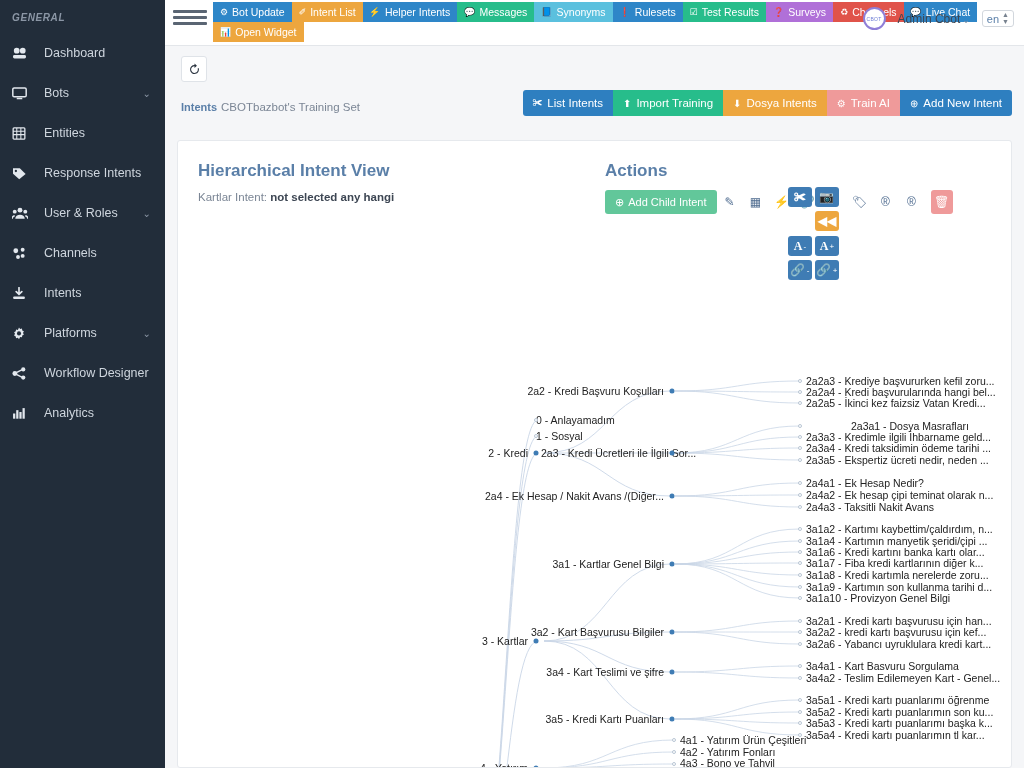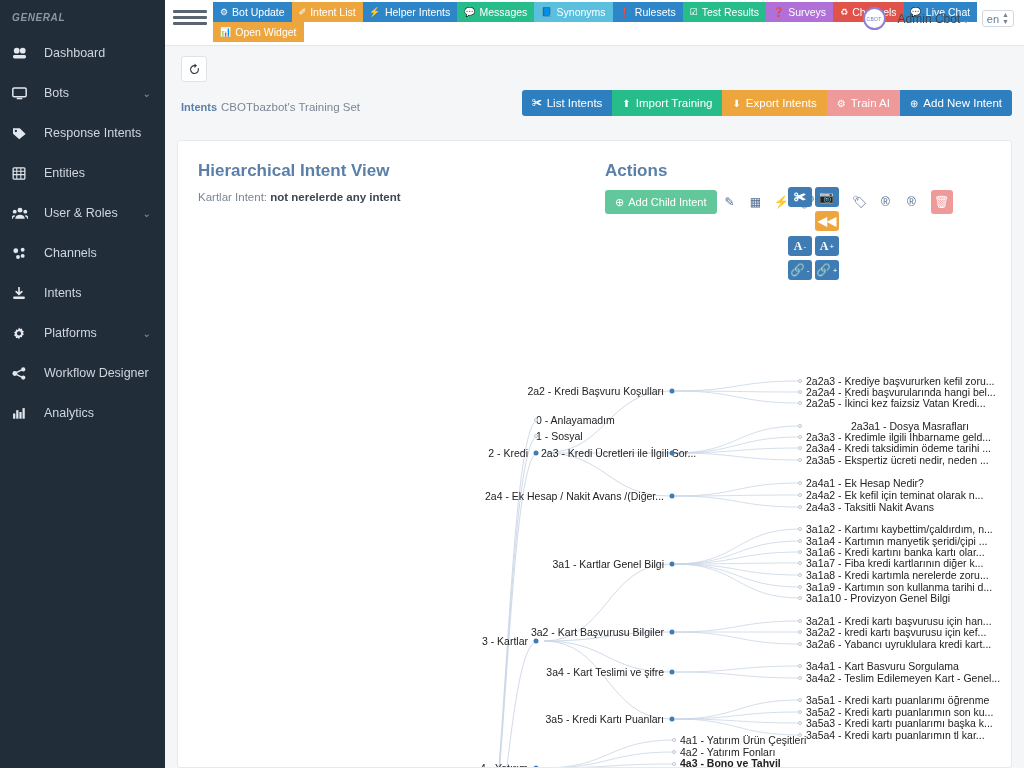--- a/index.html
+++ b/index.html
@@ -164,35 +164,35 @@
             <svg width="15" height="13" viewBox="0 0 16 14">
               <rect x="0.8" y="1" width="14.4" height="9.6" rx="1.4" fill="none" stroke="#e3e8ee" stroke-width="1.6"></rect>
               <rect x="5" y="11.6" width="6" height="1.6" fill="#e3e8ee"></rect>
             </svg>
           </span>
           <span class="nav-label">Bots</span>
           <span class="chev">⌄</span>
         </div>
         <div class="nav-item">
           <span class="nav-ico">
+            <svg width="14" height="13" viewBox="0 0 14 14">
+              <rect x="0.7" y="1" width="12.6" height="12" rx="1" fill="none" stroke="#e3e8ee" stroke-width="1.4"></rect>
+              <path d="M0.7 4.6h12.6M0.7 8.2h12.6M4.6 1v12M9 1v12" stroke="#e3e8ee" stroke-width="1.1"></path>
+            </svg>
+          </span>
+          <span class="nav-label">Entities</span>
+        </div>
+        <div class="nav-item">
+          <span class="nav-ico">
             <svg width="15" height="13" viewBox="0 0 16 14">
               <path d="M1 1.4h7.3l6.3 6.2-6.9 5.6L1 7.2z" fill="#e3e8ee"></path>
               <circle cx="4.1" cy="4.3" r="1.25" fill="#222d3a"></circle>
             </svg>
           </span>
           <span class="nav-label">Response Intents</span>
-        </div>
-        <div class="nav-item">
-          <span class="nav-ico">
-            <svg width="14" height="13" viewBox="0 0 14 14">
-              <rect x="0.7" y="1" width="12.6" height="12" rx="1" fill="none" stroke="#e3e8ee" stroke-width="1.4"></rect>
-              <path d="M0.7 4.6h12.6M0.7 8.2h12.6M4.6 1v12M9 1v12" stroke="#e3e8ee" stroke-width="1.1"></path>
-            </svg>
-          </span>
-          <span class="nav-label">Entities</span>
         </div>
         <div class="nav-item">
           <span class="nav-ico">
             <svg width="16" height="13" viewBox="0 0 17 14">
               <circle cx="8.5" cy="3.4" r="2.6" fill="#e3e8ee"></circle>
               <circle cx="2.8" cy="5" r="2.1" fill="#e3e8ee"></circle>
               <circle cx="14.2" cy="5" r="2.1" fill="#e3e8ee"></circle>
               <path d="M3.4 12.7c0-2.6 2.3-4.3 5.1-4.3s5.1 1.7 5.1 4.3z" fill="#e3e8ee"></path>
               <path d="M0 12.7c0-1.8 1.1-3 2.8-3.2M17 12.7c0-1.8-1.1-3-2.8-3.2" stroke="#e3e8ee" stroke-width="1.6" fill="none"></path>
             </svg>
@@ -339,39 +339,39 @@
           <div class="tbtn" style="background: rgb(46, 127, 192);">
             <span class="g">✀</span>
             <span>List Intents</span>
           </div>
           <div class="tbtn" style="background: rgb(39, 189, 139);">
             <span class="g">⬆</span>
             <span>Import Training</span>
           </div>
           <div class="tbtn" style="background: rgb(237, 166, 62);">
             <span class="g">⬇</span>
-            <span>Export Intents</span>
+            <span>Dosya Intents</span>
           </div>
           <div class="tbtn" style="background: rgb(239, 154, 154);">
             <span class="g">⚙</span>
             <span>Train AI</span>
           </div>
           <div class="tbtn" style="background: rgb(46, 127, 192);">
             <span class="g">⊕</span>
             <span>Add New Intent</span>
           </div>
         </div>
     </div>
 
     <div class="card">
       <div class="card-inner">
         <div class="hiv-title">Hierarchical Intent View</div>
         <div class="hiv-sel">
           <span>Kartlar Intent:</span>
-          <b>not nerelerde any intent</b>
+          <b>not selected any hangi</b>
         </div>
 
         <div class="act-title">Actions</div>
         <div class="act-row" id="actrow">
             <div class="addchild">
               <span>⊕</span>
               <span>Add Child Intent</span>
             </div>
             <div class="icobtn">✎</div>
             <div class="icobtn">▦</div>
@@ -494,21 +494,21 @@
             <div class="tnode l" style="left: 628px; top: 207px; margin-left: 45px;">2a3a1 - Dosya Masrafları</div>
             <div class="dot hollow" style="left: 622px; top: 207px;"></div>
             <div class="tnode l" style="left: 628px; top: 218px;">2a3a3 - Kredimle ilgili İhbarname geld...</div>
             <div class="dot hollow" style="left: 622px; top: 218px;"></div>
             <div class="tnode l" style="left: 628px; top: 229px; text-align: center;">2a3a4 - Kredi taksidimin ödeme tarihi ...</div>
             <div class="dot hollow" style="left: 622px; top: 229px;"></div>
             <div class="tnode l" style="left: 628px; top: 241px;">2a3a5 - Ekspertiz ücreti nedir, neden ...</div>
             <div class="dot hollow" style="left: 622px; top: 241px;"></div>
             <div class="tnode l" style="left: 628px; top: 264px;">2a4a1 - Ek Hesap Nedir?</div>
             <div class="dot hollow" style="left: 622px; top: 264px;"></div>
-            <div class="tnode l" style="left: 628px; top: 276px;">2a4a2 - Ek kefil için teminat olarak n...</div>
+            <div class="tnode l" style="left: 628px; top: 276px;">2a4a2 - Ek hesap çipi teminat olarak n...</div>
             <div class="dot hollow" style="left: 622px; top: 276px;"></div>
             <div class="tnode l" style="left: 628px; top: 288px;">2a4a3 - Taksitli Nakit Avans</div>
             <div class="dot hollow" style="left: 622px; top: 288px;"></div>
             <div class="tnode l" style="left: 628px; top: 310px;">3a1a2 - Kartımı kaybettim/çaldırdım, n...</div>
             <div class="dot hollow" style="left: 622px; top: 310px;"></div>
             <div class="tnode l" style="left: 628px; top: 322px;">3a1a4 - Kartımın manyetik şeridi/çipi ...</div>
             <div class="dot hollow" style="left: 622px; top: 322px;"></div>
             <div class="tnode l" style="left: 628px; top: 333px;">3a1a6 - Kredi kartını banka kartı olar...</div>
             <div class="dot hollow" style="left: 622px; top: 333px;"></div>
             <div class="tnode l" style="left: 628px; top: 344px;">3a1a7 - Fiba kredi kartlarının diğer k...</div>
@@ -534,20 +534,20 @@
             <div class="tnode l" style="left: 628px; top: 493px;">3a5a2 - Kredi kartı puanlarımın son ku...</div>
             <div class="dot hollow" style="left: 622px; top: 493px;"></div>
             <div class="tnode l" style="left: 628px; top: 504px;">3a5a3 - Kredi kartı puanlarımı başka k...</div>
             <div class="dot hollow" style="left: 622px; top: 504px;"></div>
             <div class="tnode l" style="left: 628px; top: 516px;">3a5a4 - Kredi kartı puanlarımın tl kar...</div>
             <div class="dot hollow" style="left: 622px; top: 516px;"></div>
             <div class="tnode l" style="left: 502px; top: 521px;">4a1 - Yatırım Ürün Çeşitleri</div>
             <div class="dot hollow" style="left: 496px; top: 521px;"></div>
             <div class="tnode l" style="left: 502px; top: 533px;">4a2 - Yatırım Fonları</div>
             <div class="dot hollow" style="left: 496px; top: 533px;"></div>
-            <div class="tnode l" style="left: 502px; top: 544px; font-weight: bold;">4a3 - Bono ve Tahvil</div>
+            <div class="tnode l" style="left: 502px; top: 544px;">4a3 - Bono ve Tahvil</div>
             <div class="dot hollow" style="left: 496px; top: 545px;"></div>
           </div>
       </div>
     </div>
 
   </div>
 </div>
 
 </body></html>

